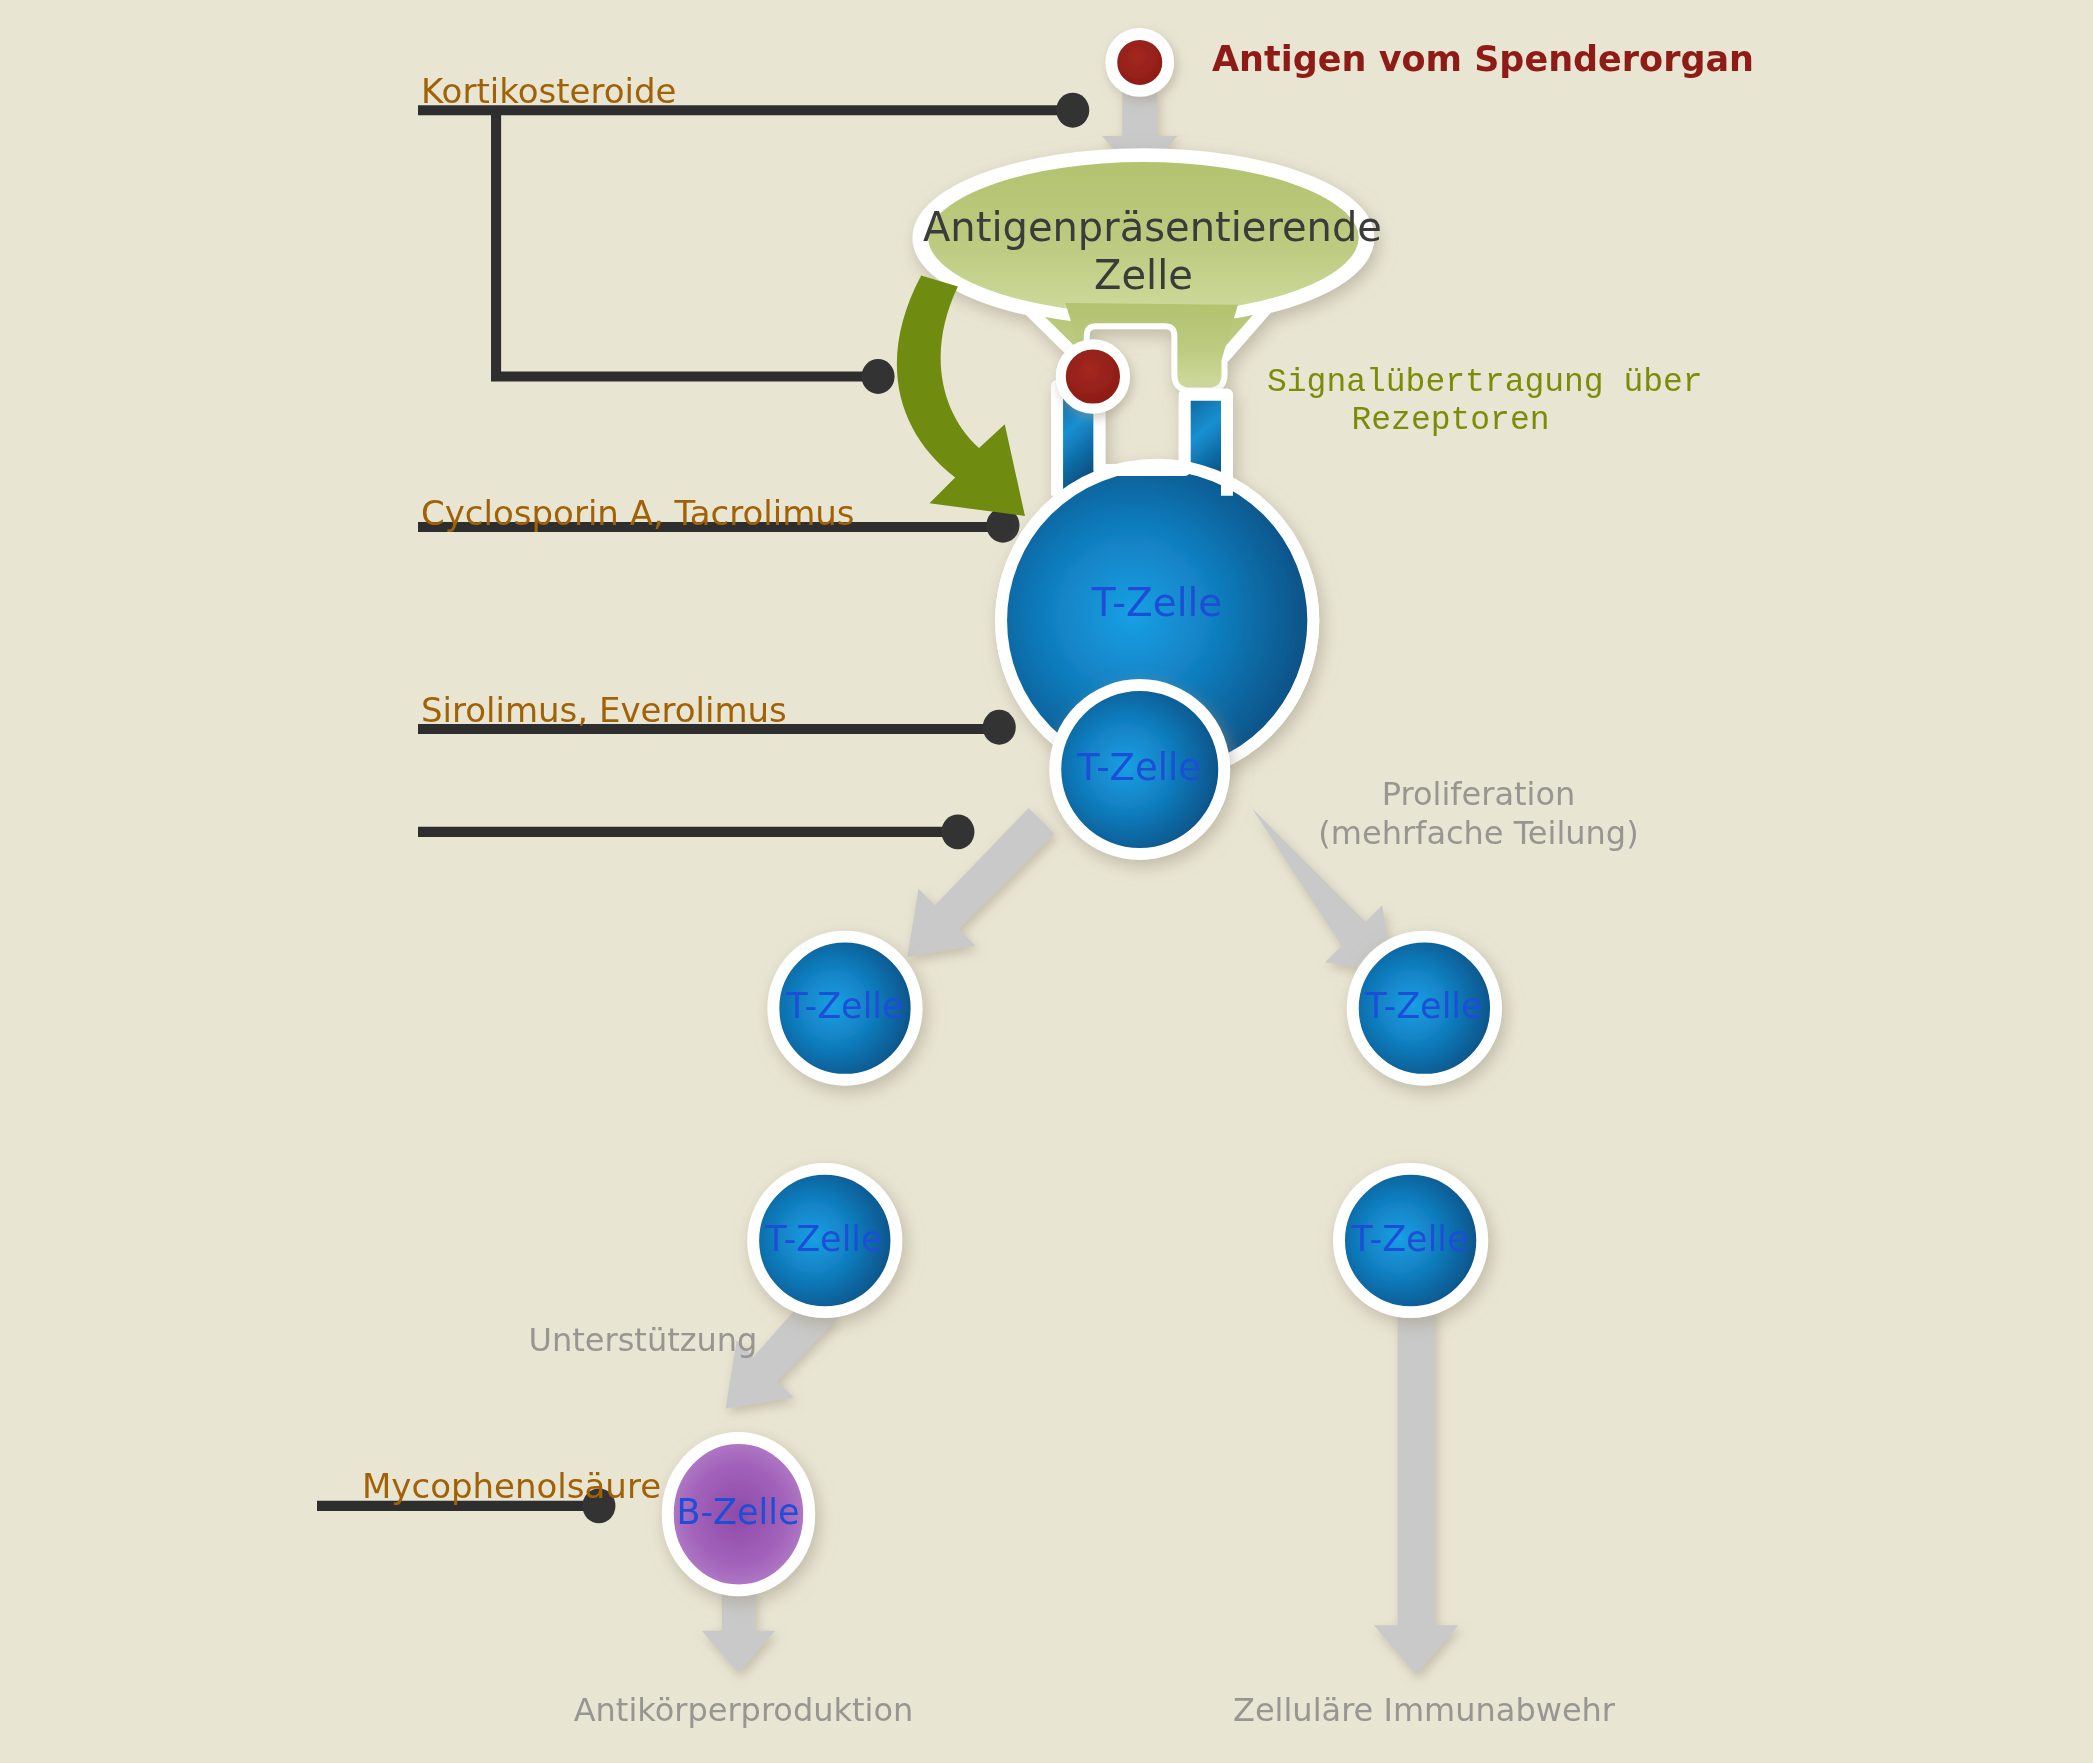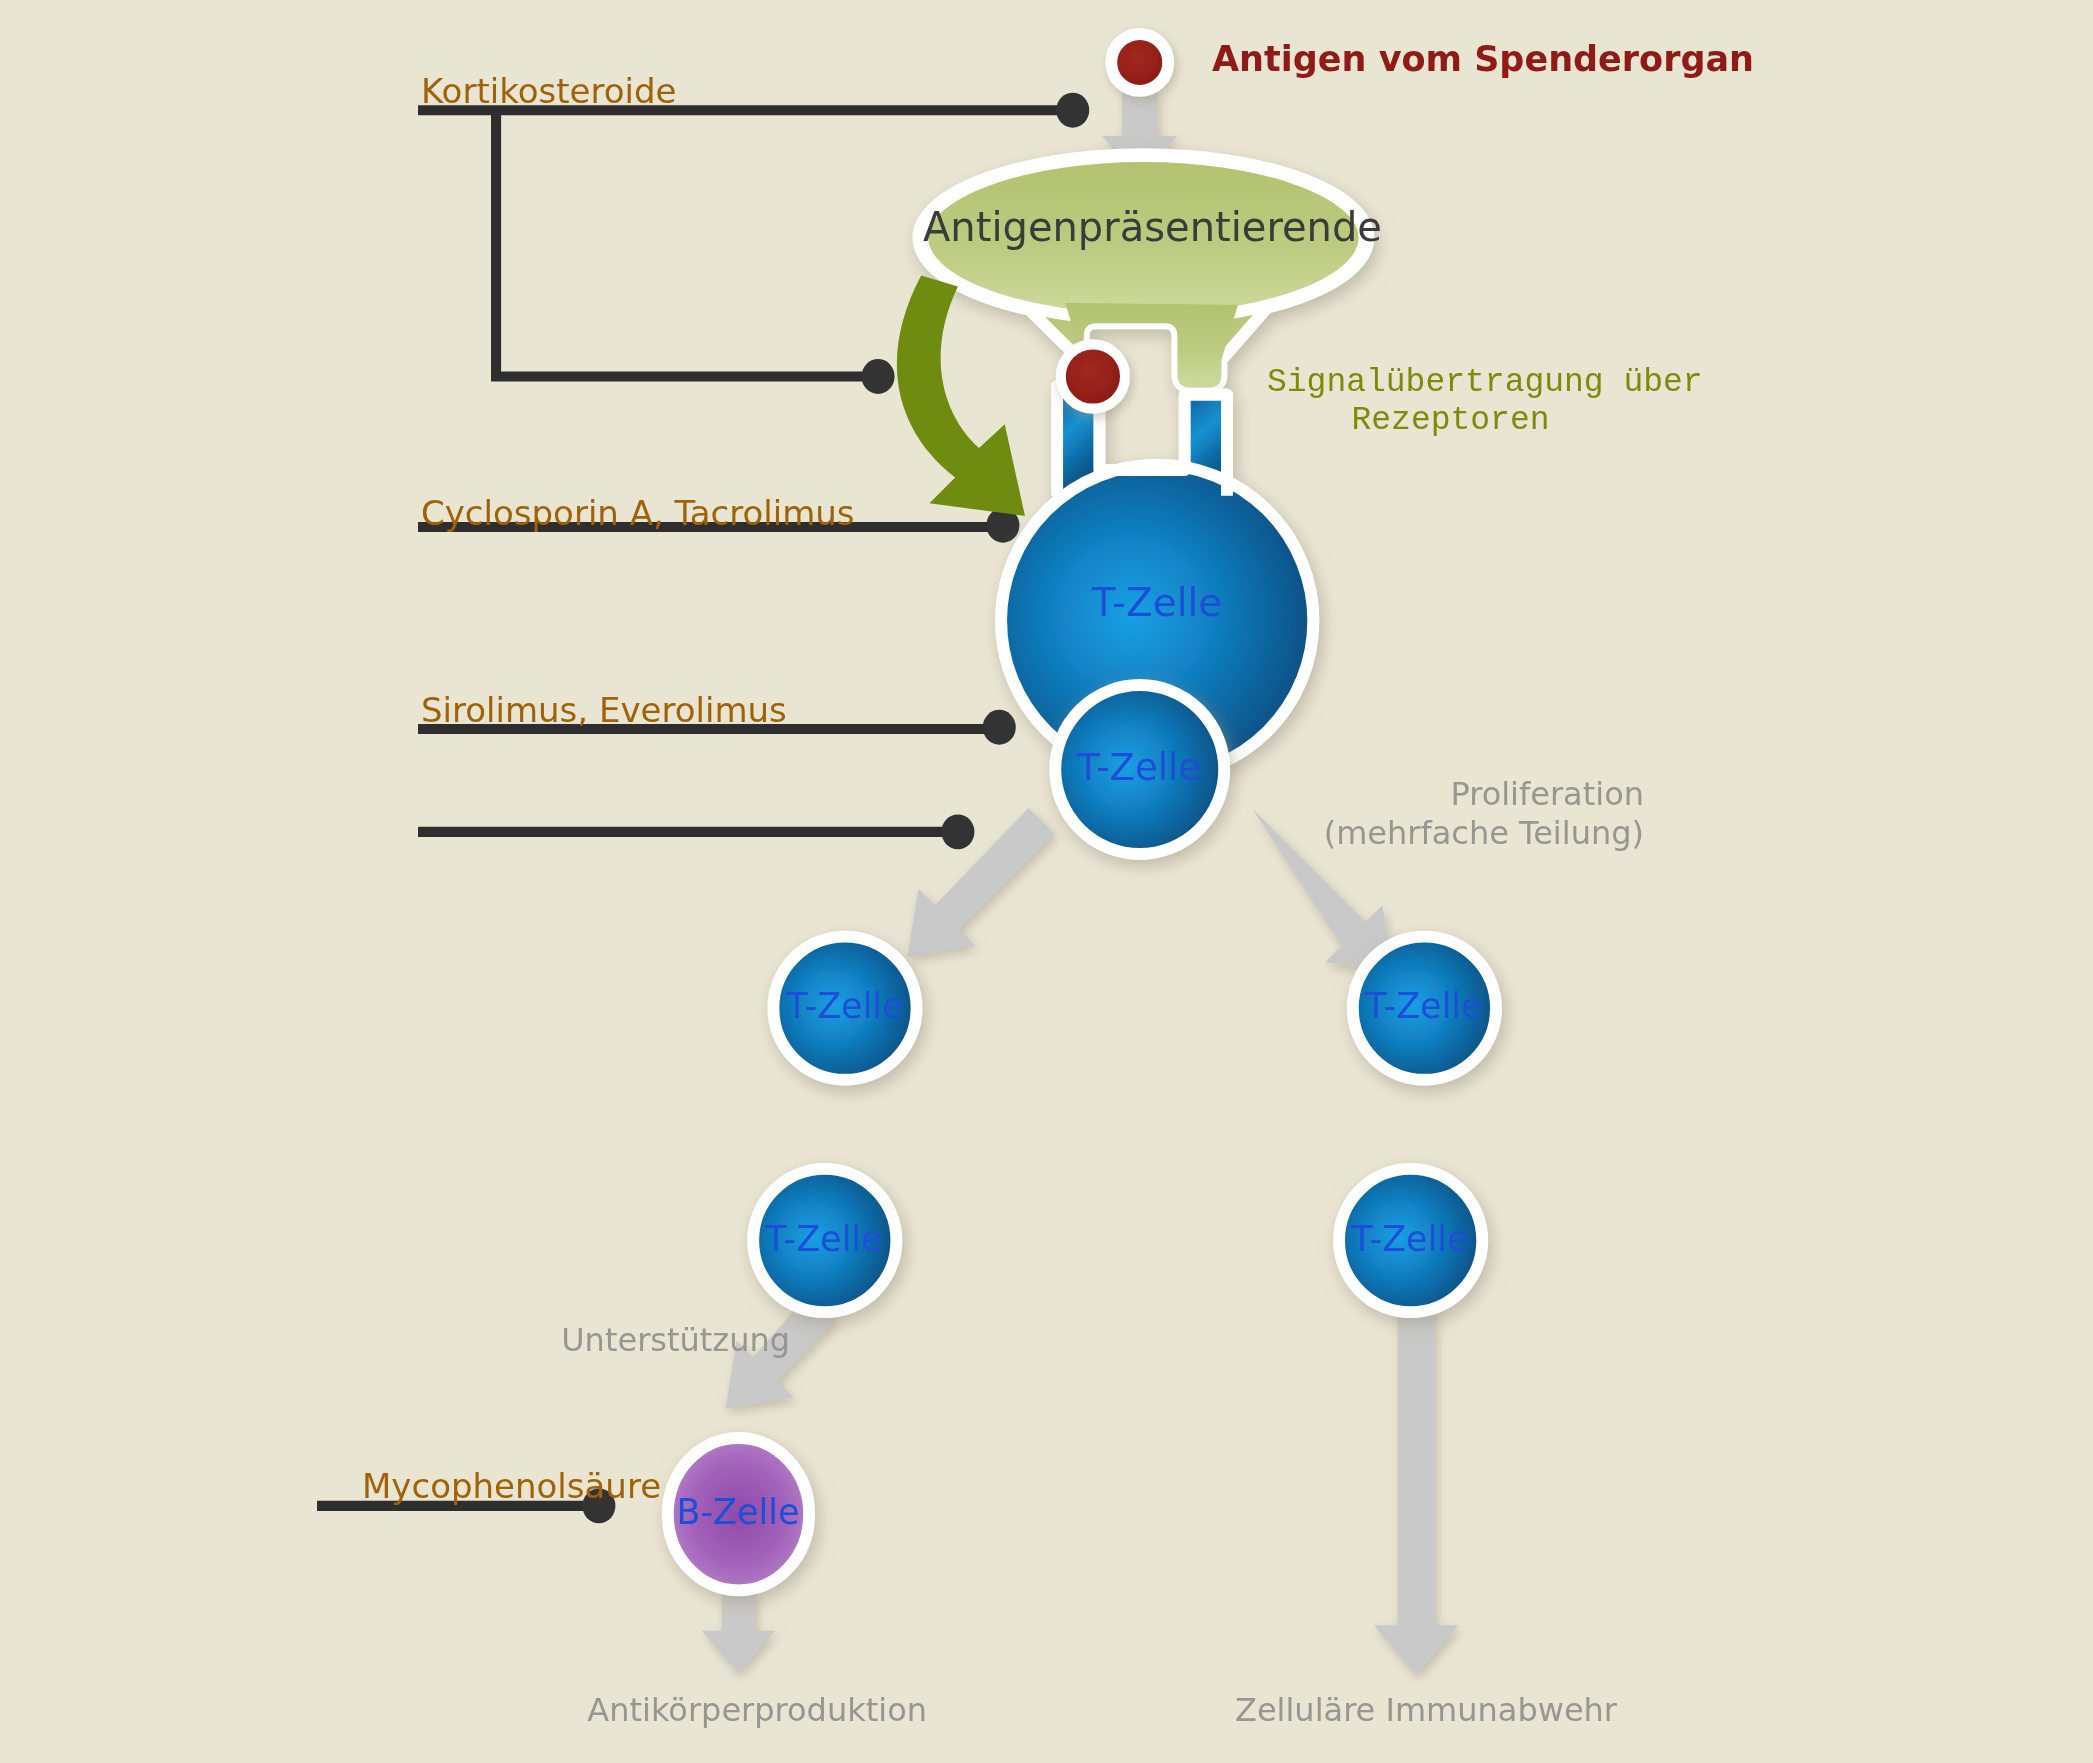--- a/index.html
+++ b/index.html
@@ -42,21 +42,21 @@
   }
   .t-green {
     font-size: 33px;
     color: #7d8c08;
     text-align: center;
     font-family: Liberation Mono, monospace;
   }
   .t-grey {
     font-size: 32px;
     color: #989690;
-    text-align: right;
+    text-align: center;
     font-family: "DejaVu Sans", sans-serif;
   }
   .t-apc {
     font-size: 40px;
     color: #3b3b3b;
     text-align: center;
     font-family: "DejaVu Sans", sans-serif;
   }
   .cell-label {
     position: absolute;
@@ -273,20 +273,21 @@
     </g>
 
     <g filter="url(#softShadow)">
       <ellipse cx="804" cy="1649" rx="77" ry="83" fill="url(#gBcell)" stroke="#ffffff" stroke-width="13"></ellipse>
     </g>
   </svg>
 
   <div class="txt t-apc" style="left:923px; top:204px; width:441px;">Antigenpräsentierende</div>
 
   <div class="txt t-red" style="left:1212px; top:39px;">Antigen vom Spenderorgan</div>
+  <div class="txt t-apc" style="left:923px; top:252px; width:441px;">Zelle</div>
 
   <div class="txt t-green" style="left:1267px; top:364px; width:367px;">Signalübertragung über</div>
   <div class="txt t-green" style="left:1267px; top:402px; width:367px;">Rezeptoren</div>
 
   <div class="txt t-drug" style="left:421px; top:72px;">Kortikosteroide</div>
   <div class="txt t-drug" style="left:421px; top:494px;">Cyclosporin A, Tacrolimus</div>
   <div class="txt t-drug" style="left:421px; top:691px;text-align:center;">Sirolimus, Everolimus</div>
   <div class="txt t-drug" style="left:320px; top:1467px;margin-left:42px;">Mycophenolsäure</div>
 
   <div class="txt t-grey" style="left:1313px; top:776px; width:331px;">Proliferation</div>

